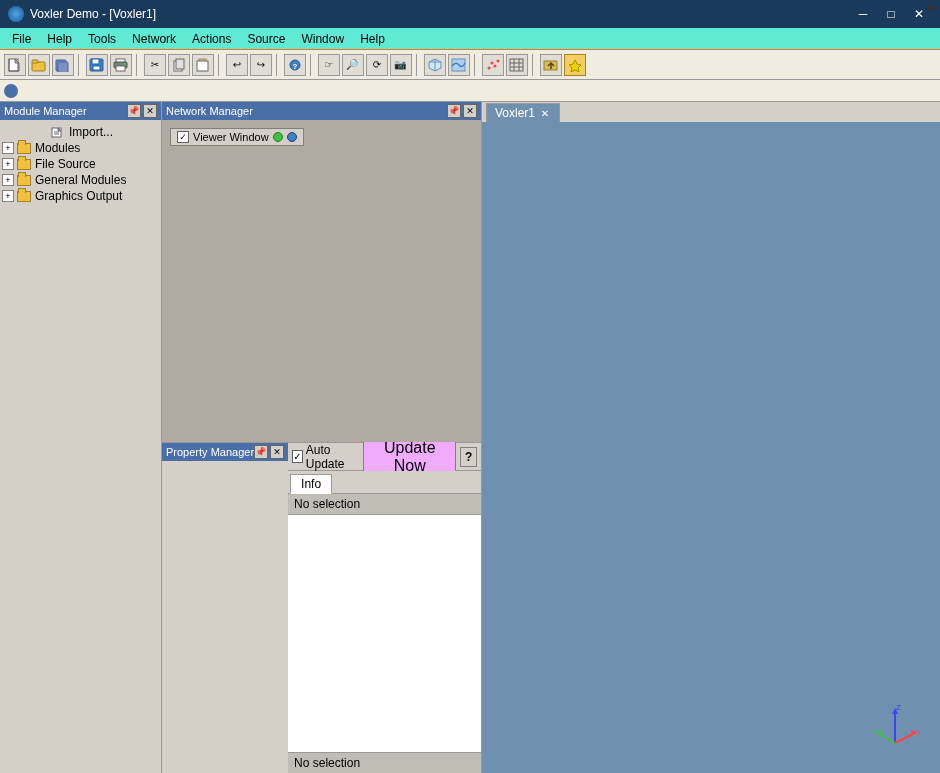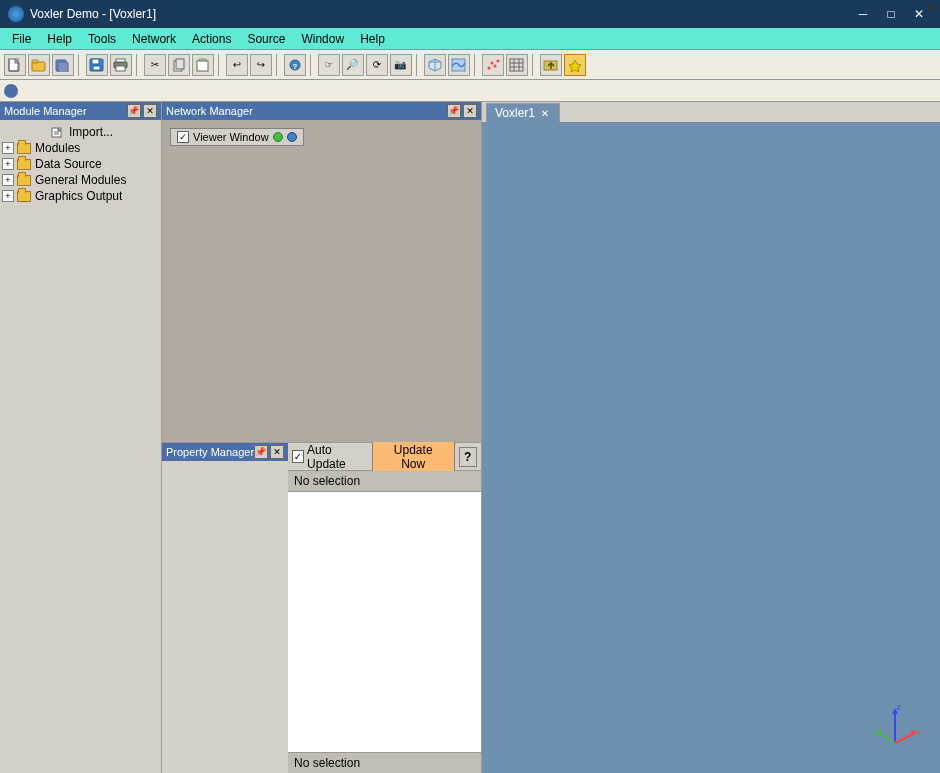--- a/index.html
+++ b/index.html
@@ -284,25 +284,25 @@
       width: 13px;
       height: 13px;
       border: 1px solid #606060;
       background: white;
       display: flex;
       align-items: center;
       justify-content: center;
       font-size: 10px;
     }
     .update-now-btn {
-      background: #fdba74;
+      background: #f0abfc;
       border: 1px solid #808080;
       padding: 2px 10px;
       cursor: pointer;
-      font-size: 12px;
+      font-size: 16px;
     }
     .help-btn {
       width: 20px;
       height: 20px;
       background: #d4d0c8;
       border: 1px solid #808080;
       display: flex;
       align-items: center;
       justify-content: center;
       cursor: pointer;
@@ -597,21 +597,21 @@
           <div class="folder-icon"></div>
         </div>
         <span>Modules</span>
       </div>
 
       <div class="tree-item" style="padding-left:2px;">
         <div class="tree-expand">+</div>
         <div class="tree-icon">
           <div class="folder-icon"></div>
         </div>
-        <span>Data Source</span>
+        <span>File Source</span>
       </div>
 
       <div class="tree-item" style="padding-left:2px;">
         <div class="tree-expand">+</div>
         <div class="tree-icon">
           <div class="folder-icon"></div>
         </div>
         <span>General Modules</span>
       </div>
 
@@ -655,20 +655,23 @@
       </div>
       <div class="property-content">
         <div class="property-toolbar">
           <div class="prop-checkbox-area">
             <div class="prop-checkbox">✓</div>
             <span>Auto Update</span>
           </div>
           <button class="update-now-btn">Update Now</button>
           <div class="help-btn">?</div>
         </div>
+        <div class="info-tabs">
+          <div class="info-tab active">Info</div>
+        </div>
         <div class="no-selection-header">No selection</div>
         <div class="property-body"></div>
         <div class="no-selection-footer">No selection</div>
       </div>
     </div>
   </div>
 
   <div class="voxler-view">
     <div class="voxler-tab-bar">
       <div class="voxler-tab active">

